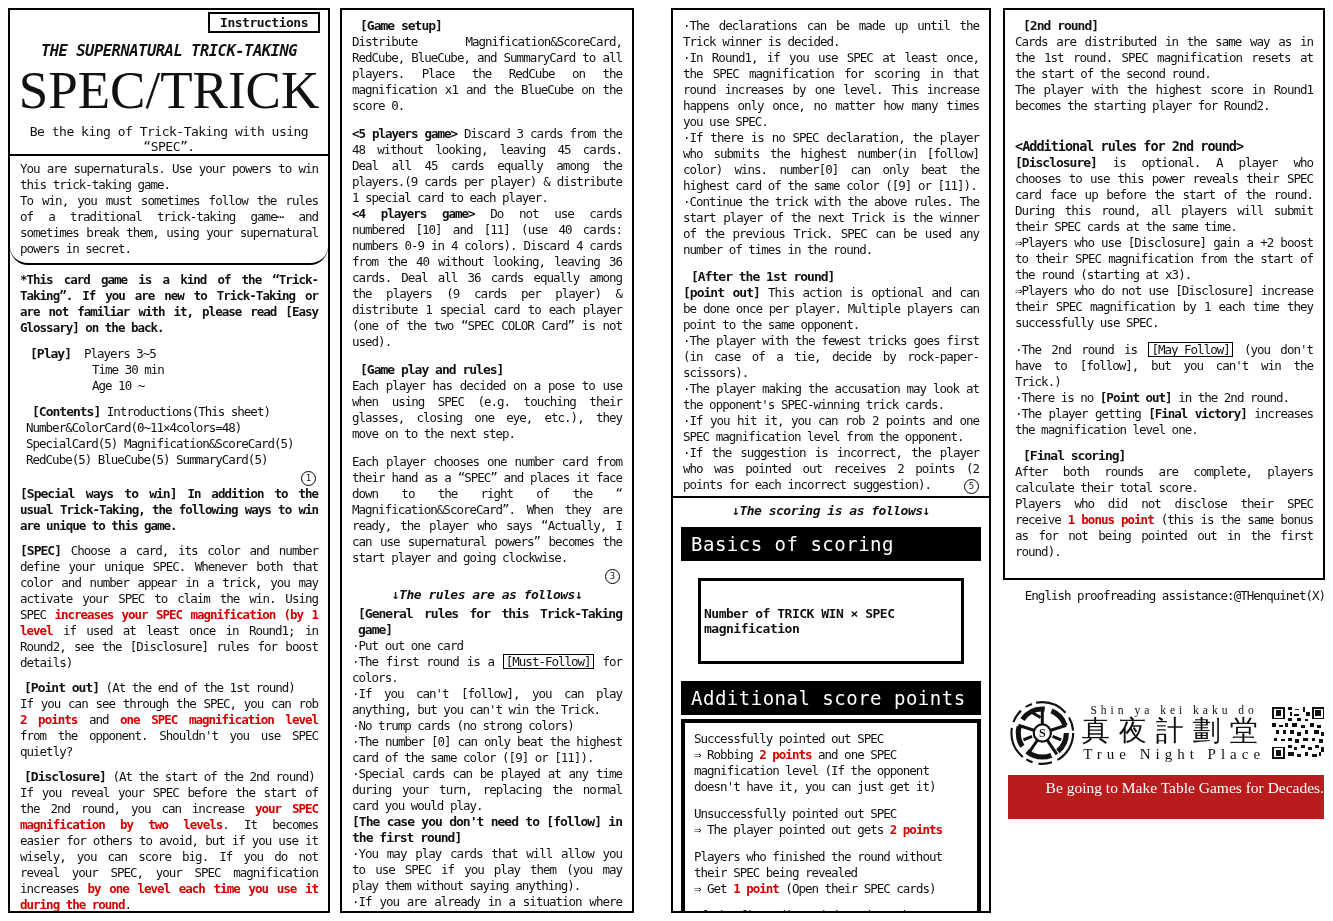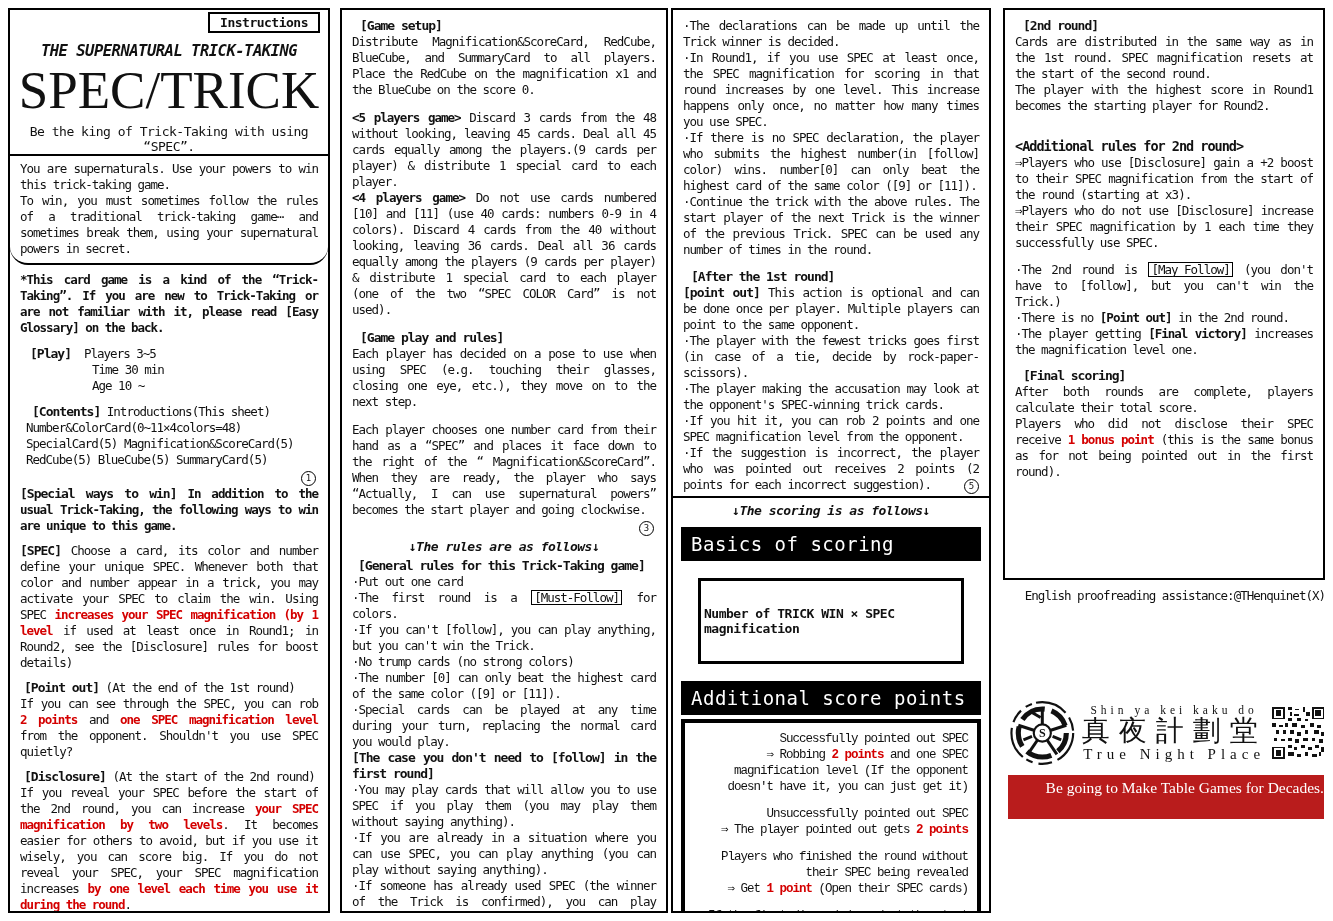--- a/index.html
+++ b/index.html
@@ -1,21 +1,21 @@
 <!DOCTYPE html>
 <html><head>
 <meta charset="utf-8">
 <style>
   :root{ --red:#d40000; --ink:#111; }
   html,body{margin:0;padding:0;}
   body{width:1333px;height:921px;position:relative;background:#fff;color:var(--ink);
        font-family:"DejaVu Sans Mono","DejaVu Sans",monospace;}
   .col{position:absolute;top:8px;border:2px solid #000;background:#fff;overflow:hidden;box-sizing:border-box;}
   #col1{left:8px;width:322px;height:905px;}
-  #col2{left:340px;width:328px;height:905px;}
+  #col2{left:340px;width:294px;height:905px;}
   #col3{left:671px;width:320px;height:905px;display:flex;flex-direction:column;}
   #col4{left:1003px;width:322px;height:572px;}
 
   .par{font-size:12.5px;letter-spacing:-1px;line-height:16px;text-align:justify;margin:0;}
   .lines .par{text-align:left;white-space:pre-wrap;}
   .ctr{font-size:13px;letter-spacing:-0.5px;line-height:22px;text-align:center;}
   .gap{width:100%;}
   .pgline{text-align:right;padding-right:2px;line-height:16px;}
   .pgc{display:inline-block;width:13px;height:13px;border:1px solid #000;border-radius:50%;
        font-size:9px;line-height:13px;text-align:center;letter-spacing:0;font-weight:normal;}
@@ -41,21 +41,21 @@
   #col2 .cmain,#col4 .cmain{padding-top:8px;}
 
   
   #c3top{padding:8px 10px 2px;}
   #c3bot{border-top:2px solid #000;padding:2px 8px 4px;flex:1;}
   .bhead{background:#000;color:#fff;font-weight:normal;font-size:19px;letter-spacing:0.5px;
          padding:6px 10px;margin:5px 0 4px;}
   .fbox{border:3px solid #000;padding:25px 3px;margin:17px;font-size:13px;font-weight:bold;
         letter-spacing:-0.5px;text-align:left;}
   .tbox{border:4px solid #000;padding:8px 9px 10px;margin:3px 0 6px;}
-  .tbox .par{text-align:right;font-family:Liberation Mono, monospace;}
+  .tbox .par{text-align:left;}
 
   
   .credit{position:absolute;left:1003px;top:588px;width:322px;text-align:right;
           font-size:12.5px;letter-spacing:-1px;}
   .logoblk{position:absolute;left:1008px;top:694px;width:316px;}
   .logorow{display:flex;align-items:center;gap:5px;height:78px;}
   .logotext{flex:1;text-align:center;}
   .reading{font-family:"Liberation Serif","DejaVu Serif",serif;font-size:11.5px;letter-spacing:4px;white-space:nowrap;}
   .kanji{font-size:28px;letter-spacing:9px;line-height:30px;font-family:"DejaVu Sans",sans-serif;white-space:nowrap;}
   .latin{font-family:"Liberation Serif","DejaVu Serif",serif;font-size:15px;letter-spacing:5px;white-space:nowrap;}
@@ -167,20 +167,21 @@
     </div>
 </div>
 
 <div class="col" id="col4">
   <div class="cmain" id="c4main">
       <div class="par" style="padding-left: 8px;"><span class="sg-h">[2nd round]</span></div>
       <div class="par"><span class="sg-n">Cards are distributed in the same way as in the 1st round. SPEC magnification resets at the start of the second round.</span></div>
       <div class="par"><span class="sg-n">The player with the highest score in Round1 becomes the starting player for Round2.</span></div>
       <div class="gap" style="height: 24px;"></div>
       <div class="par"><span class="sg-bb">&lt;Additional rules for 2nd round&gt;</span></div>
+      <div class="par"><span class="sg-h">[Disclosure]</span><span class="sg-n">  is optional. A player who chooses to use this power reveals their SPEC card face up before the start of the round. During this round, all players will submit their SPEC cards at the same time.</span></div>
       <div class="par"><span class="sg-n">⇒Players who use [Disclosure] gain a +2 boost to their SPEC magnification from the start of the round (starting at x3).</span></div>
       <div class="par"><span class="sg-n">⇒Players who do not use [Disclosure] increase their SPEC magnification by 1 each time they successfully use SPEC.</span></div>
       <div class="gap" style="height: 11px;"></div>
       <div class="par"><span class="sg-n">·The 2nd round is </span><span class="sg-box">[May Follow]</span><span class="sg-n"> (you don't have to [follow], but you can't win the Trick.)</span></div>
       <div class="par"><span class="sg-n">·There is no </span><span class="sg-b">[Point out]</span><span class="sg-n"> in the 2nd round.</span></div>
       <div class="par"><span class="sg-n">·The player getting </span><span class="sg-b">[Final victory]</span><span class="sg-n">  increases the magnification level one.</span></div>
       <div class="gap" style="height: 10px;"></div>
       <div class="par" style="padding-left: 8px;"><span class="sg-h">[Final scoring]</span></div>
       <div class="par"><span class="sg-n">After both rounds are complete, players calculate their total score.</span></div>
       <div class="par"><span class="sg-n">Players who did not disclose their SPEC receive </span><span class="sg-br">1 bonus point</span><span class="sg-n"> (this is the same bonus as for not being pointed out in the first round).</span></div>

